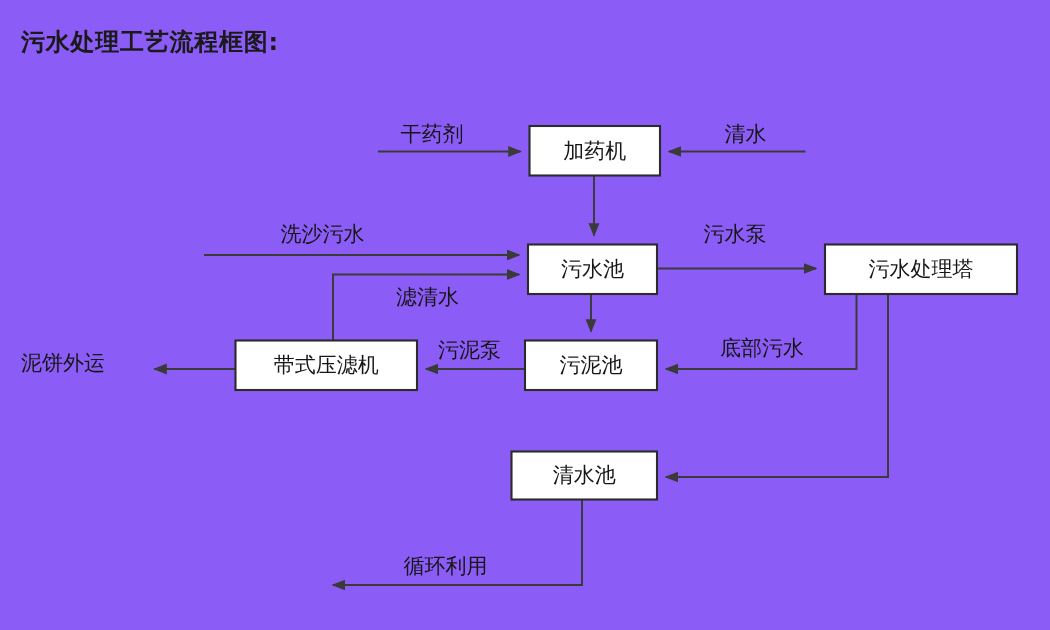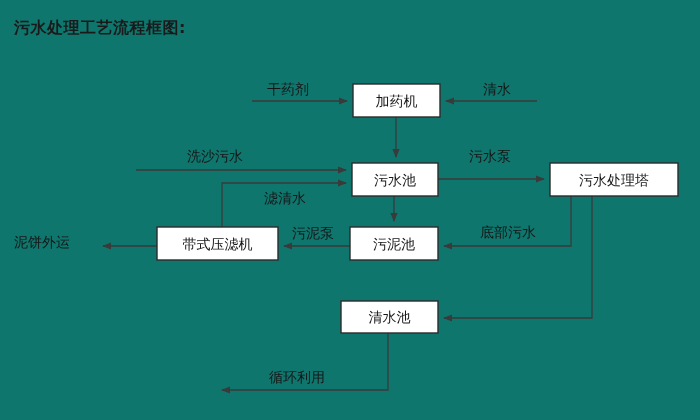--- a/index.html
+++ b/index.html
@@ -4,21 +4,21 @@
 <style>
   html, body {
     margin: 0;
     padding: 0;
     background: #ffffff;
   }
   #page {
     position: relative;
     width: 700px;
     height: 420px;
-    background: #0f766e;
+    background: #8b5cf6;
     overflow: hidden;
     font-family: "DejaVu Sans", "Liberation Sans", sans-serif;
   }
   #title {
     position: absolute;
     left: 14px;
     top: 18px;
     font-size: 16px;
     font-weight: bold;
     color: #1a1a1a;

